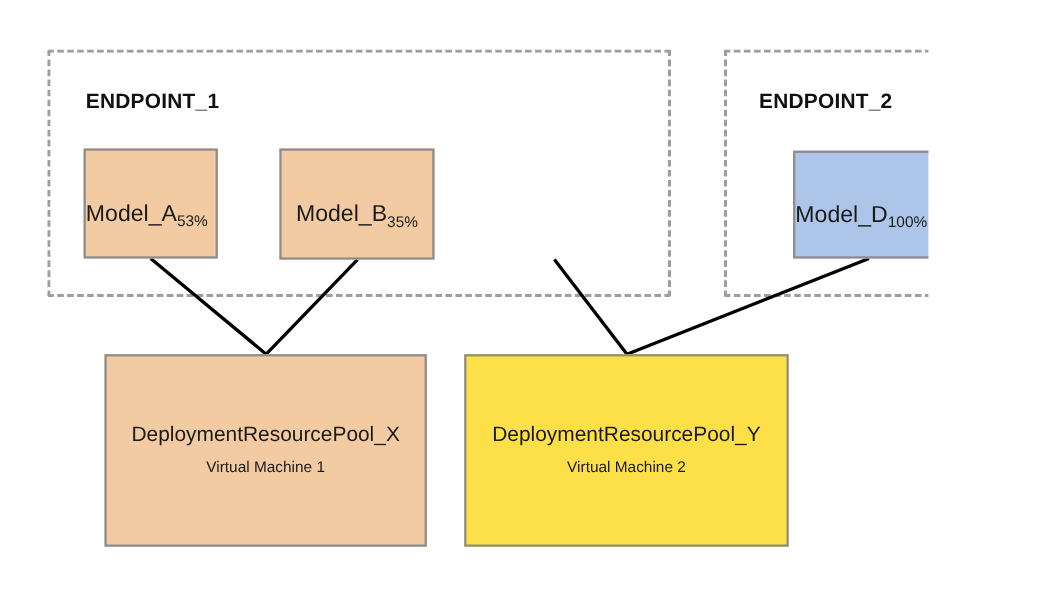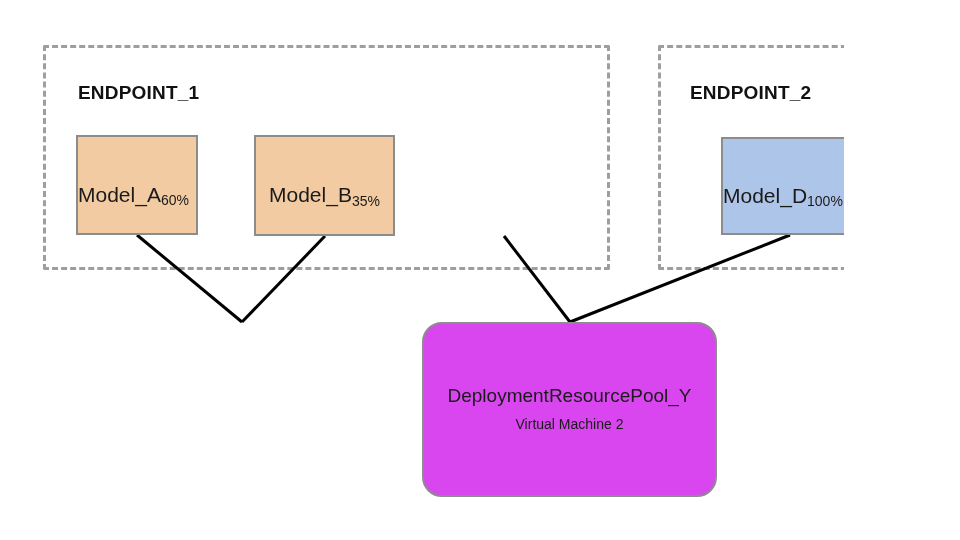--- a/index.html
+++ b/index.html
@@ -101,33 +101,37 @@
 
   <svg id="connectors" viewBox="0 0 960 540">
       <line x1="137" y1="235" x2="242" y2="322" stroke="#000000" stroke-width="3" stroke-linecap="butt"></line>
       <line x1="325" y1="236" x2="242" y2="322" stroke="#000000" stroke-width="3" stroke-linecap="butt"></line>
       <line x1="504" y1="236" x2="570" y2="322" stroke="#000000" stroke-width="3" stroke-linecap="butt"></line>
       <line x1="790" y1="235" x2="570" y2="322" stroke="#000000" stroke-width="3" stroke-linecap="butt"></line>
     </svg>
 
   <div class="model-box" style="left: 76px; top: 135px; width: 122px; height: 100px; background: rgb(242, 203, 162); border-color: rgb(140, 140, 140);">
     <span class="model-name" style="margin-top: 18px;">Model_A</span>
-    <span class="model-pct" style="margin-top: 30px;">60%</span>
+    <span class="model-pct" style="margin-top: 30px;">53%</span>
   </div>
 
   <div class="model-box" style="left: 254px; top: 135px; width: 141px; height: 101px; background: rgb(242, 203, 162); border-color: rgb(140, 140, 140); padding-left: 13px;">
     <span class="model-name" style="margin-top: 18px;">Model_B</span>
     <span class="model-pct" style="margin-top: 30px;">35%</span>
   </div>
 
 
   <div class="model-box" style="left: 721px; top: 137px; width: 137px; height: 98px; background: rgb(174, 197, 234); border-color: rgb(140, 140, 140);">
     <span class="model-name" style="margin-top: 18px;">Model_D</span>
     <span class="model-pct" style="margin-top: 29px;">100%</span>
   </div>
 
+  <div class="pool-box" style="left: 95px; top: 322px; width: 293px; height: 175px; background: rgb(242, 203, 162); border-color: rgb(140, 140, 140);">
+    <span class="pool-name">DeploymentResourcePool_X</span>
+    <span class="pool-sub">Virtual Machine 1</span>
+  </div>
 
-  <div class="pool-box" style="left: 422px; top: 322px; width: 295px; height: 175px; background: #d946ef; border-color: rgb(140, 140, 140); border-radius: 20px;">
+  <div class="pool-box" style="left: 422px; top: 322px; width: 295px; height: 175px; background: #fde047; border-color: rgb(140, 140, 140);">
     <span class="pool-name">DeploymentResourcePool_Y</span>
     <span class="pool-sub">Virtual Machine 2</span>
   </div>
 
 </div>
 
 </body></html>

